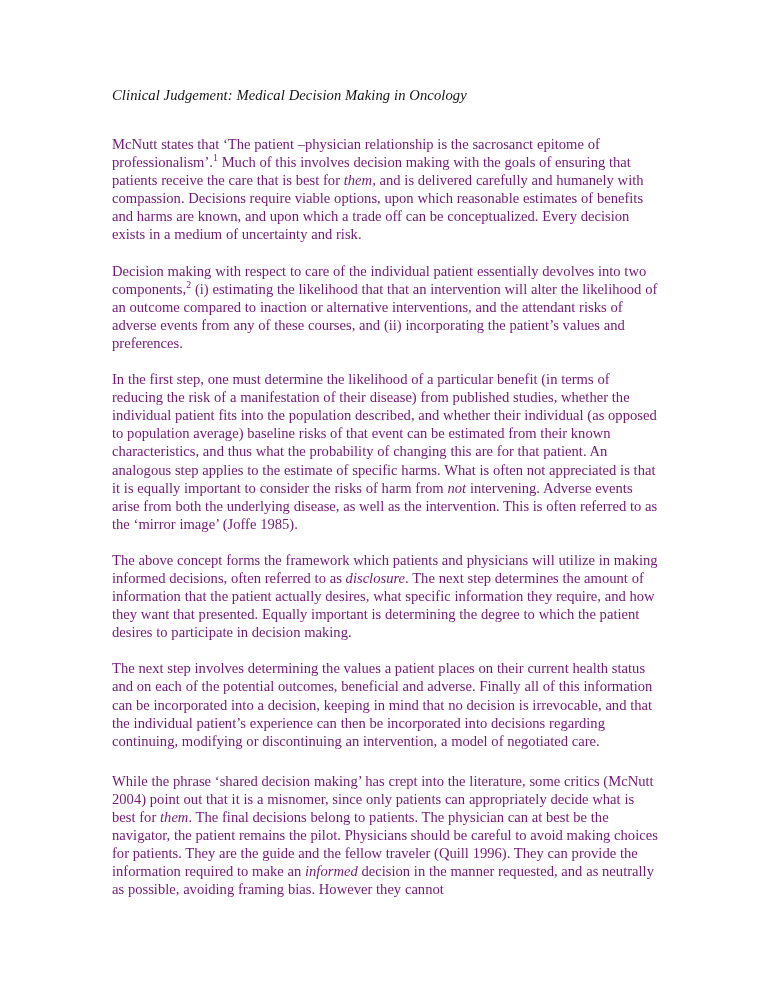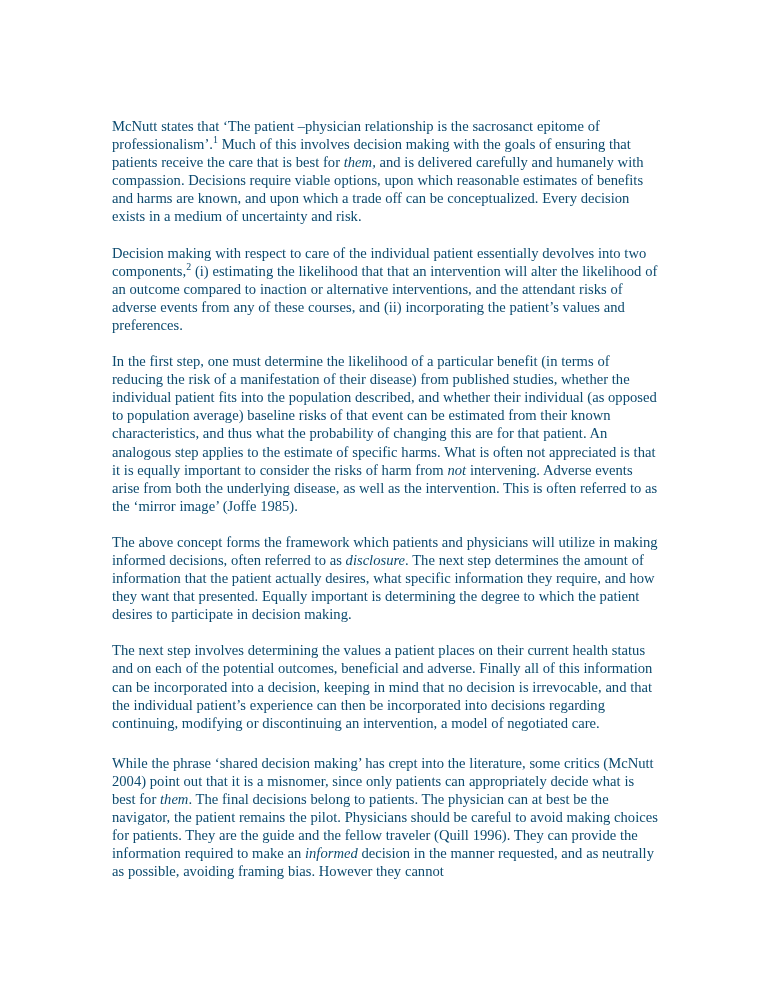--- a/index.html
+++ b/index.html
@@ -40,21 +40,21 @@
     font-weight: normal;
   }
   .spacer-title {
     height: 31px;
   }
   p.para {
     font-size: 14.6px;
     line-height: 18.1px;
     margin: 0 0 18px 0;
     text-align: left;
-    color: #0c4a6e;
+    color: #701a75;
     word-spacing: 0.1px;
   }
   p.para:last-child {
     margin-bottom: 0;
     margin-top: 22px;
   }
   em.it {
     font-style: italic;
   }
   sup.fn {
@@ -62,20 +62,21 @@
     vertical-align: super;
     line-height: 0;
   }
 </style>
 </head>
 <body>
 
 <div class="page">
   <div class="content">
 
+    <div class="doc-title">Clinical Judgement: Medical Decision Making in Oncology</div>
 
     <div class="spacer-title"></div>
 
     <div id="paragraphs">
         <p class="para"><span>McNutt states that ‘The patient –physician relationship is the sacrosanct epitome of professionalism’.</span><sup class="fn">1</sup><span> Much of this involves decision making with the goals of ensuring that patients receive the care that is best for </span><em class="it">them,</em><span> and is delivered carefully and humanely with compassion. Decisions require viable options, upon which reasonable estimates of benefits and harms are known, and upon which a trade off can be conceptualized. Every decision exists in a medium of uncertainty and risk.</span></p>
         <p class="para"><span>Decision making with respect to care of the individual patient essentially devolves into two components,</span><sup class="fn">2</sup><span> (i) estimating the likelihood that that an intervention will alter the likelihood of an outcome compared to inaction or alternative interventions, and the attendant risks of adverse events from any of these courses, and (ii) incorporating the patient’s values and preferences.</span></p>
         <p class="para"><span>In the first step, one must determine the likelihood of a particular benefit (in terms of reducing the risk of a manifestation of their disease) from published studies, whether the individual patient fits into the population described, and whether their individual (as opposed to population average) baseline risks of that event can be estimated from their known characteristics, and thus what the probability of changing this are for that patient. An analogous step applies to the estimate of specific harms. What is often not appreciated is that it is equally important to consider the risks of harm from </span><em class="it">not</em><span> intervening. Adverse events arise from both the underlying disease, as well as the intervention. This is often referred to as the ‘mirror image’ (Joffe 1985).</span></p>
         <p class="para"><span>The above concept forms the framework which patients and physicians will utilize in making informed decisions, often referred to as </span><em class="it">disclosure</em><span>. The next step determines the amount of information that the patient actually desires, what specific information they require, and how they want that presented. Equally important is determining the degree to which the patient desires to participate in decision making.</span></p>
         <p class="para"><span>The next step involves determining the values a patient places on their current health status and on each of the potential outcomes, beneficial and adverse. Finally all of this information can be incorporated into a decision, keeping in mind that no decision is irrevocable, and that the individual patient’s experience can then be incorporated into decisions regarding continuing, modifying or discontinuing an intervention, a model of negotiated care.</span></p>
         <p class="para"><span>While the phrase ‘shared decision making’ has crept into the literature, some critics (McNutt 2004) point out that it is a misnomer, since only patients can appropriately decide what is best for </span><em class="it">them</em><span>. The final decisions belong to patients. The physician can at best be the navigator, the patient remains the pilot. Physicians should be careful to avoid making choices for patients. They are the guide and the fellow traveler (Quill 1996). They can provide the information required to make an </span><em class="it">informed</em><span> decision in the manner requested, and as neutrally as possible, avoiding framing bias. However they cannot</span></p>

